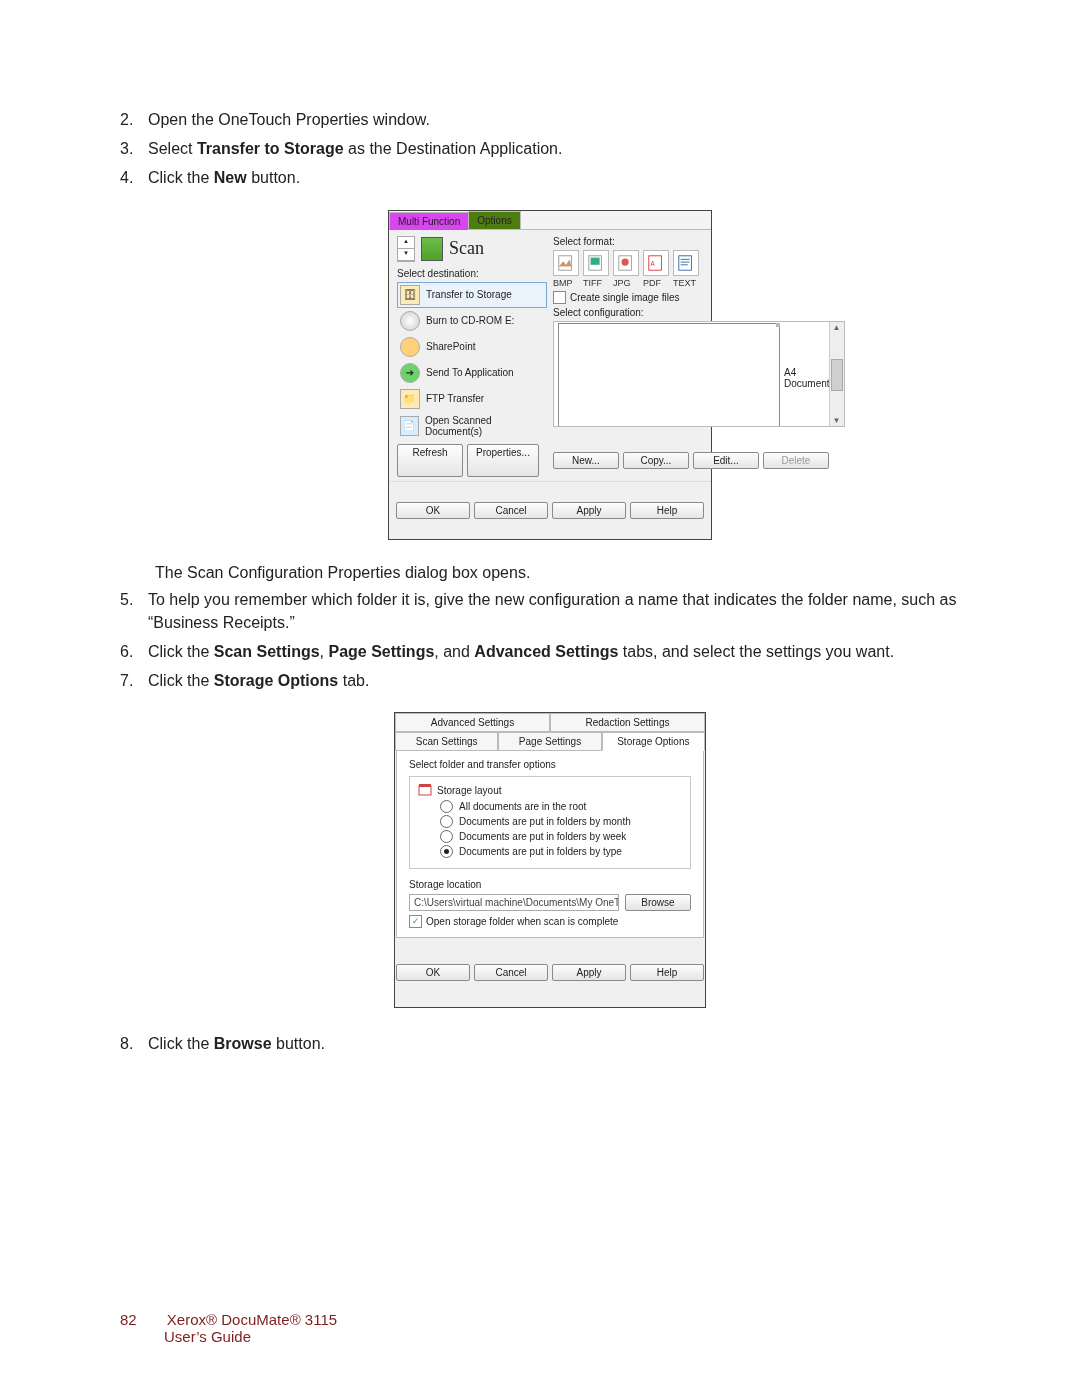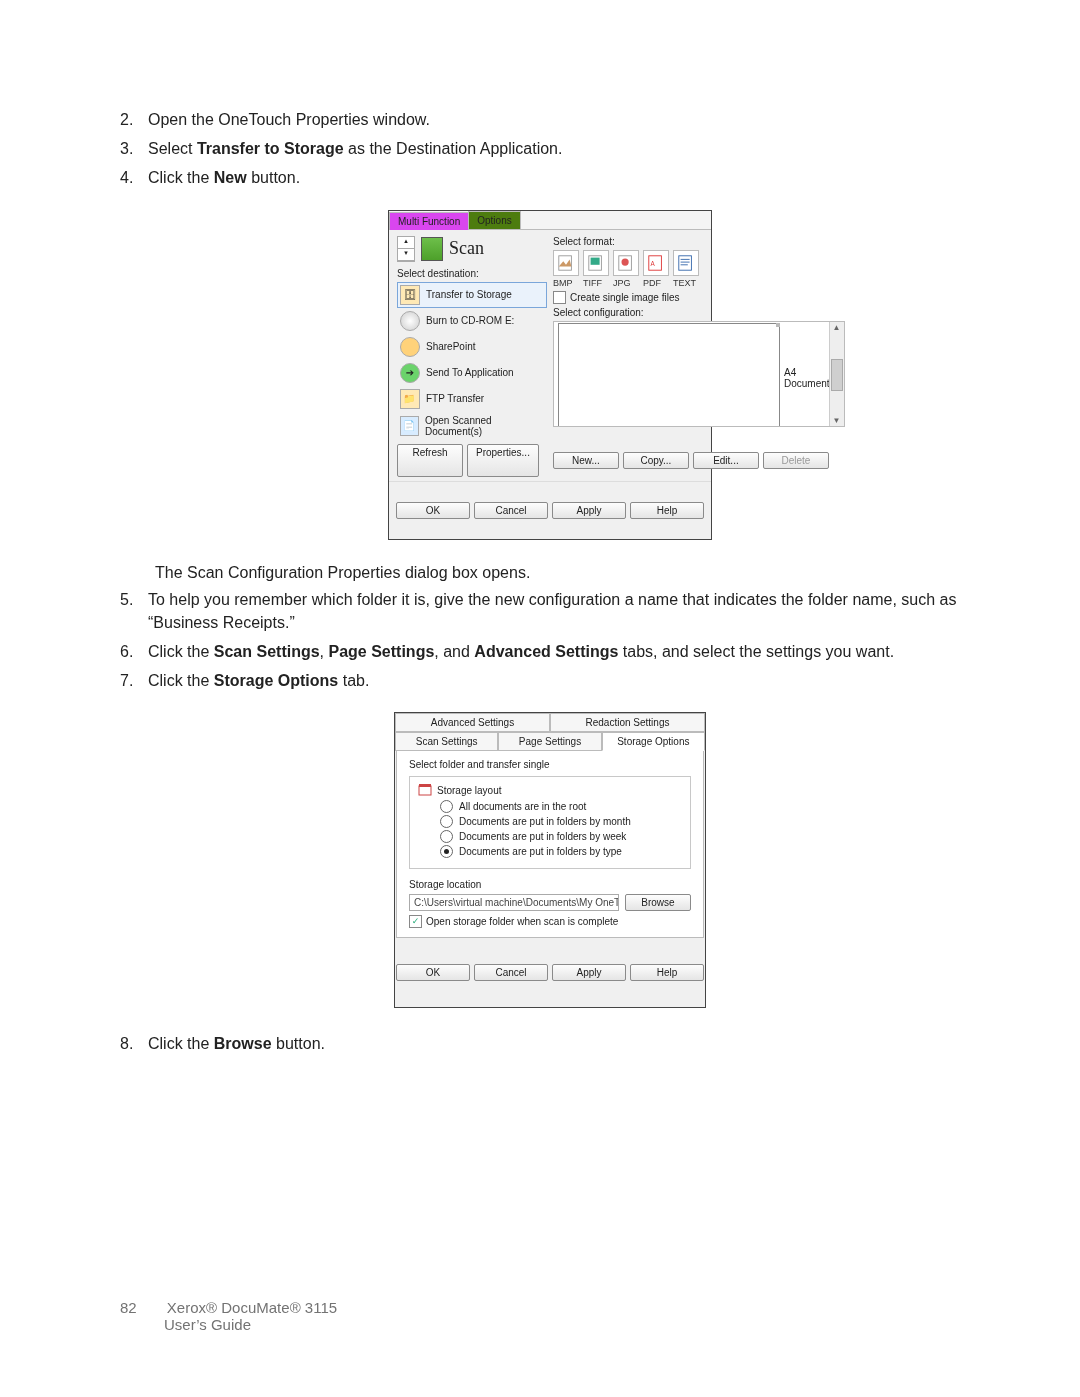--- a/index.html
+++ b/index.html
@@ -30,24 +30,24 @@
   .num {
     width: 28px;
     flex: 0 0 28px;
     text-align: left;
   }
   .txt { flex: 1; }
   .bold { font-weight: 600; }
   .mid-text { margin: 18px 0 6px 35px; }
   .footer {
     position: absolute;
-    bottom: 64px;
+    bottom: 52px;
     left: 120px;
     font-size: 15px;
-    color: #737373;
+    color: #7f1d1d;
   }
   .footer .pn { margin-right: 26px; }
 
   
   .screenshot1 {
     width: 322px;
     margin: 18px auto 24px auto;
     border: 1px solid #444;
     background: #f0f0f0;
     font-size: 10px;
@@ -306,21 +306,21 @@
         <div class="tab2">Advanced Settings</div>
         <div class="tab2">Redaction Settings</div>
       </div>
       <div class="tabs2-row">
         <div class="tab2">Scan Settings</div>
         <div class="tab2">Page Settings</div>
         <div class="tab2 active">Storage Options</div>
       </div>
     </div>
     <div class="s2-body">
-      <span>Select folder and transfer single</span>
+      <span>Select folder and transfer options</span>
       <div class="group">
         <div class="sl-row">
           <div class="sl-ic"><svg viewBox="0 0 14 14">
                 <rect x="1" y="3" width="12" height="9" fill="#fff" stroke="#c44"></rect>
                 <rect x="1" y="1" width="12" height="3" fill="#c44"></rect>
               </svg></div>
           <span>Storage layout</span>
         </div>
         <div class="radio-row">
             <div class="radio"></div>

